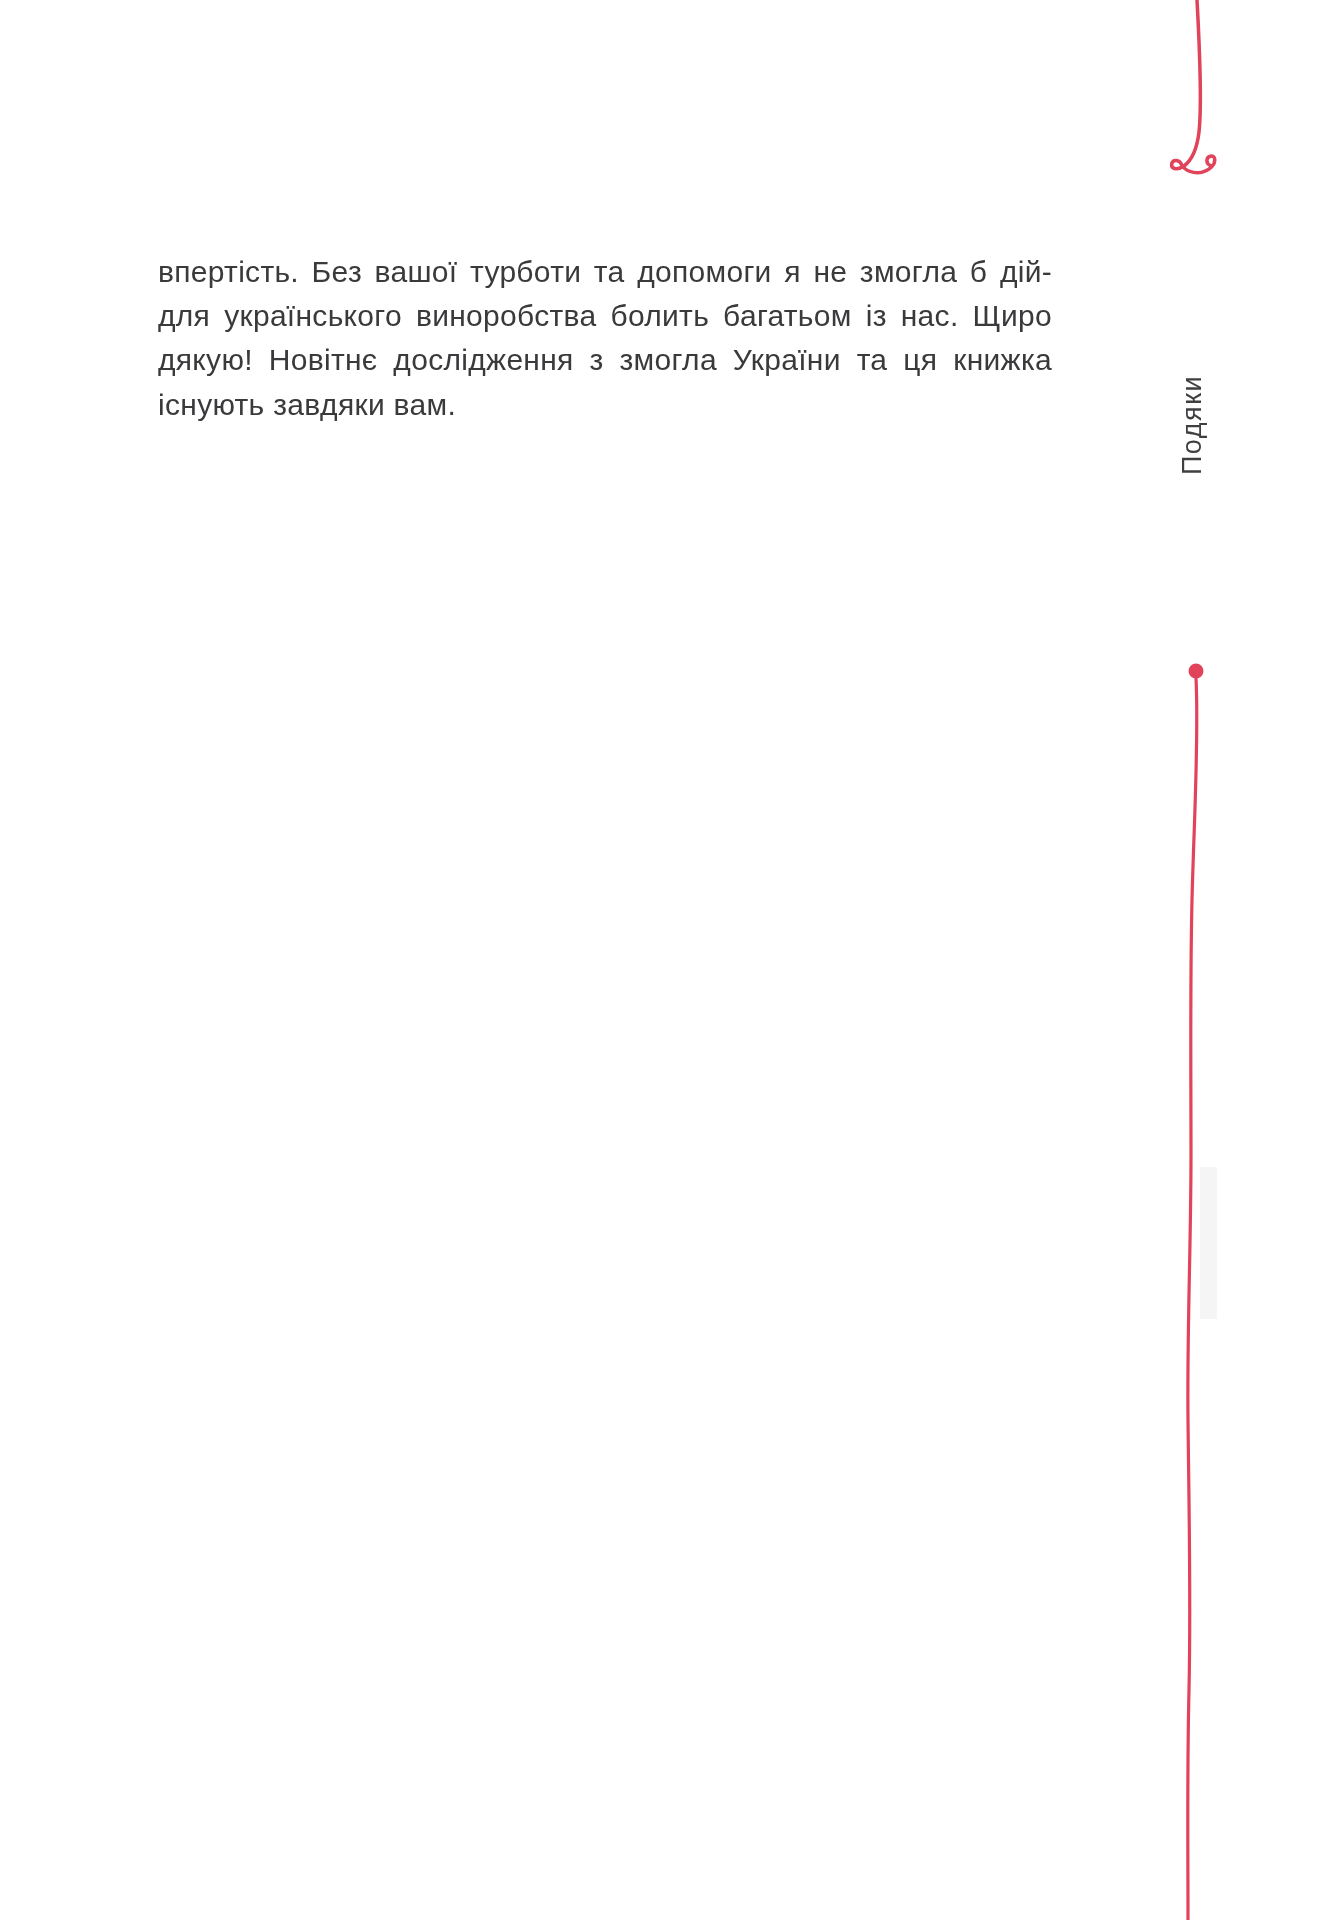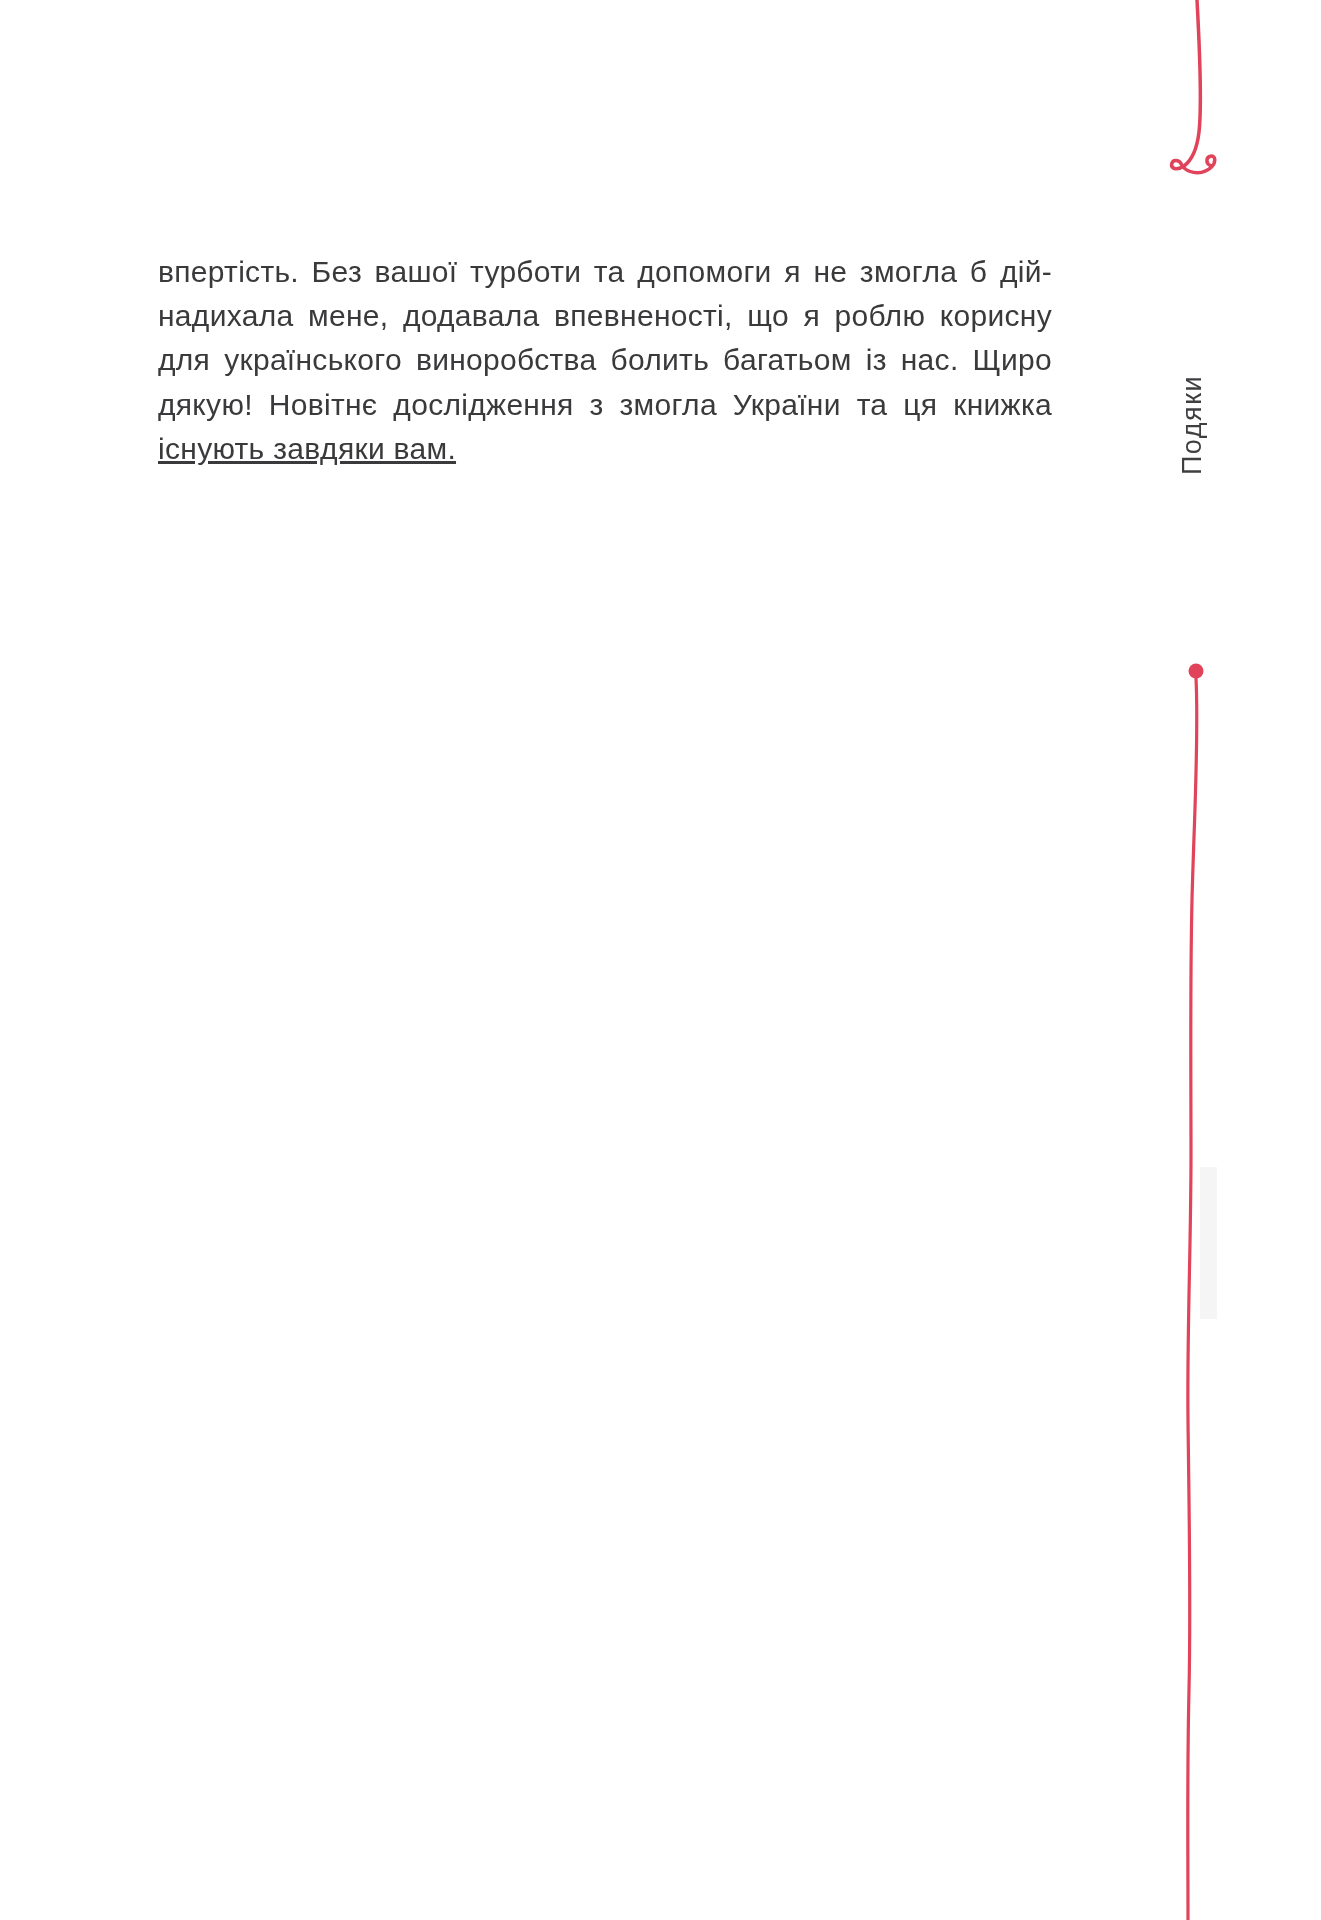--- a/index.html
+++ b/index.html
@@ -45,21 +45,20 @@
     height:44.2px;
     line-height:44.2px;
     text-align:justify;
     text-align-last:justify;
     white-space:nowrap;
   }
   .pline.last{
     text-align:center;
     text-align-last:left;
     white-space:normal;
-    text-decoration:underline;
   }
   .side-label{
     position:absolute;
     left:1192px;
     top:425px;
     transform:translate(-50%,-50%) rotate(-90deg);
     transform-origin:center;
     color:var(--label);
     font-size:27px;
     font-weight:300;
@@ -81,21 +80,20 @@
 
 <div class="page">
 
   <svg class="ornament" viewBox="0 0 1321 1920" aria-hidden="true">
     <path d="M1197,0 C1200,55 1202,105 1199,132 C1197,149 1192,160 1184,166 C1176.5,171 1170.5,168.5 1171.8,163.5 C1173,159 1179.5,159.5 1181.5,164.5" fill="none" stroke="currentColor" stroke-width="3.5" stroke-linecap="round"></path>
     <path d="M1184,168 C1192,174.5 1203.5,174.5 1211.5,167 C1216.5,162 1215.5,155 1210.3,156.2 C1206,157.2 1205.5,163.5 1210.5,165.5" fill="none" stroke="currentColor" stroke-width="3.5" stroke-linecap="round"></path>
   </svg>
 
   <div class="paragraph">
     <div class="pline">впертість. Без вашої турботи та допомоги я не змогла б дій-</div>
-    <div class="pline">надихала мене, додавала впевненості, що я роблю корисну</div>
     <div class="pline">для українського виноробства болить багатьом із нас. Щиро</div>
     <div class="pline">дякую! Новітнє дослідження з змогла України та ця книжка</div>
     <div class="pline last">існують завдяки вам.</div>
   </div>
 
   <div class="side-label">Подяки</div>
 
   <div class="edge-shade"></div>
 
   <svg class="ornament" viewBox="0 0 1321 1920" aria-hidden="true">

